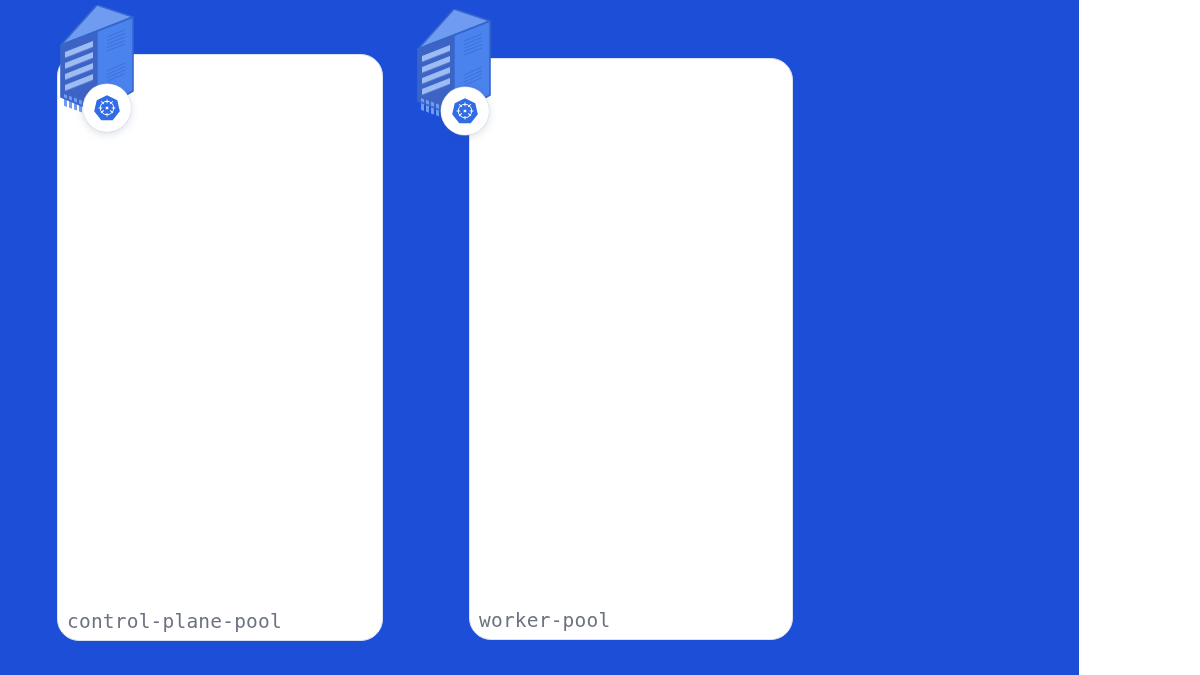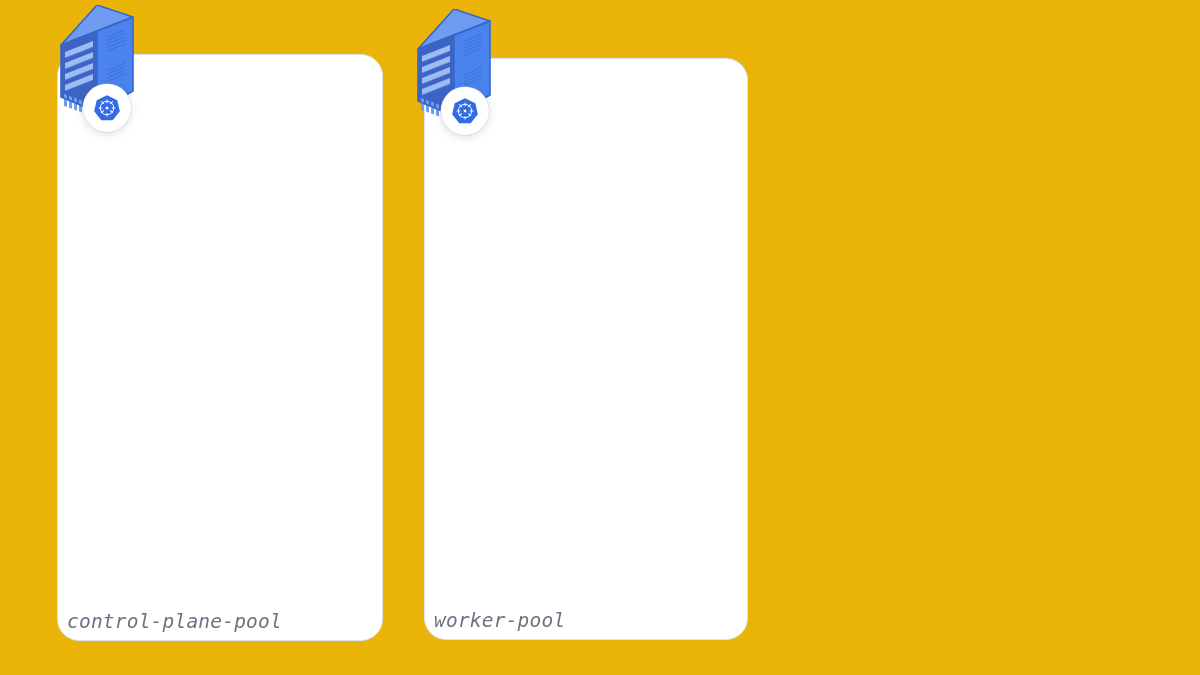--- a/index.html
+++ b/index.html
@@ -9,24 +9,23 @@
   }
   body {
     width: 1200px;
     height: 675px;
     overflow: hidden;
     font-family: "Liberation Sans", sans-serif;
   }
 
   #canvas {
     position: relative;
-    width: 1200px;
+    width: 1079px;
     height: 675px;
-    background: #eab308;
-    font-style: italic;
+    background: #1d4ed8;
   }
 
   
   .pool-card {
     position: absolute;
     box-sizing: border-box;
     background: #ffffff;
     border: 1px solid #dbe3ef;
     border-radius: 22px;
   }
@@ -143,21 +142,21 @@
         <path d="M23.8 36.5 L25.4 38.1 L19.5 44 L17.9 42.4 Z"></path>
       </g>
       <g fill="none" stroke="#ffffff" stroke-width="2.2">
         <circle cx="32" cy="32" r="15.4"></circle>
       </g>
       <circle cx="32" cy="32" r="4.6" fill="#326ce5"></circle>
       <circle cx="32" cy="32" r="3.1" fill="#ffffff"></circle>
     </svg>
   </div>
 
-  <div class="pool-card" style="left:424px; top:58px; width:324px; height:582px;">
+  <div class="pool-card" style="left:469px; top:58px; width:324px; height:582px;">
     <span class="pool-label">worker-pool</span>
   </div>
 
   <div class="server-icon" style="left:404px; top:9px;">
     <svg viewBox="0 0 100 130" xmlns="http://www.w3.org/2000/svg">
       <path d="M50 26 L86 12 L86 86 L50 107 Z" fill="#4a82ee"></path>
       <path d="M14 40 L50 26 L50 107 L14 92 Z" fill="#3d64c4"></path>
       <path d="M14 40 L50 26 L86 12 L50 0 Z" fill="#6f9cf0" stroke="#3566cc" stroke-width="1.6" stroke-linejoin="round"></path>
       <g fill="#9dbcf4">
         <path d="M18 47 L46 36 L46 42 L18 53 Z"></path>

